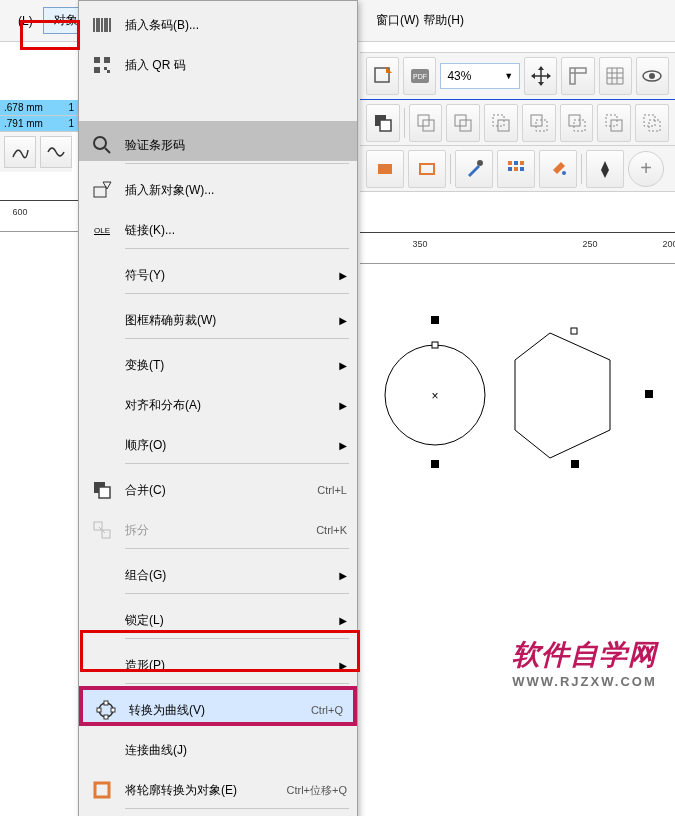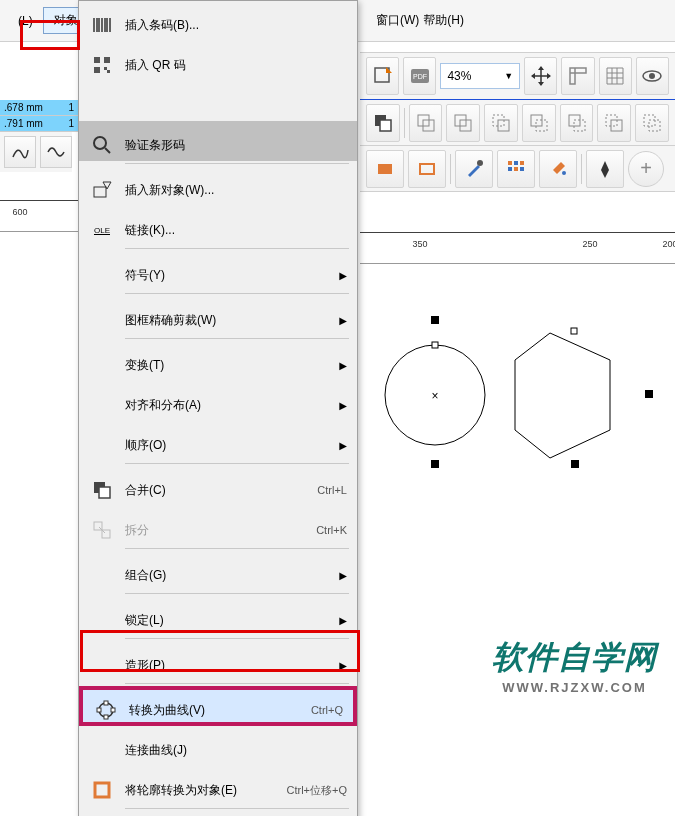--- a/index.html
+++ b/index.html
@@ -18,21 +18,21 @@
 .ruler .lbl { position: absolute; top: 6px; transform: translateX(-50%); }
 .menu { position: absolute; left: 78px; top: 0; width: 280px; background: #f0f0f0; border: 1px solid #a0a0a0; box-shadow: 2px 2px 6px rgba(0,0,0,0.25); z-index: 10; }
 .mi { display: flex; align-items: center; height: 40px; padding: 8px 10px 0 46px; font-size: 12px; position: relative; }
 .mi.sel { background: #d6e8ff; border: 4px solid #be185d; }
 .mi.disabled { color: #9a9a9a; }
 .mi .sc { margin-left: auto; font-size: 11px; color: #555; text-align: right; }
 .mi .sub { margin-left: auto; font-size: 10px; }
 .mi .ico { position: absolute; left: 10px; width: 26px; height: 26px; display: flex; align-items: center; justify-content: center; }
 .sep { height: 1px; background: #c8c8c8; margin: 2px 8px 2px 46px; }
 .watermark { position: absolute; right: 18px; top: 636px; text-align: center; }
-.watermark .t1 { font-size: 32px; font-weight: 900; color: #0f766e; letter-spacing: 1px; font-style: italic; }
+.watermark .t1 { font-size: 28px; font-weight: 900; color: #be185d; letter-spacing: 1px; font-style: italic; }
 .watermark .t2 { font-size: 13px; font-weight: 700; color: #737373; letter-spacing: 2px; }
 svg { display: block; }
 </style>
 </head>
 <body>
 
 <div class="topbar">
   <span class="menuitem">(L)</span>
   <span class="menuitem active">对象(C)</span>
 </div>

